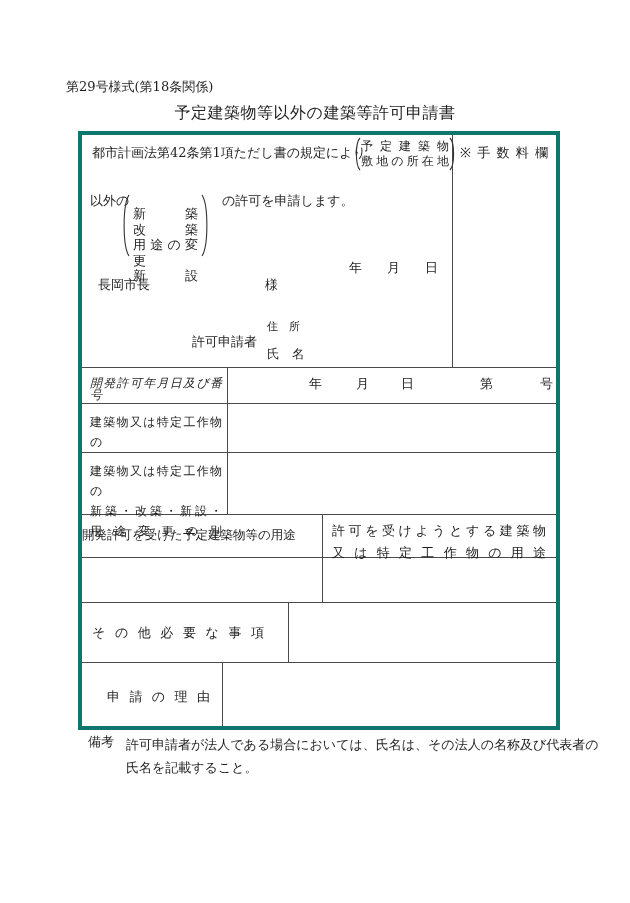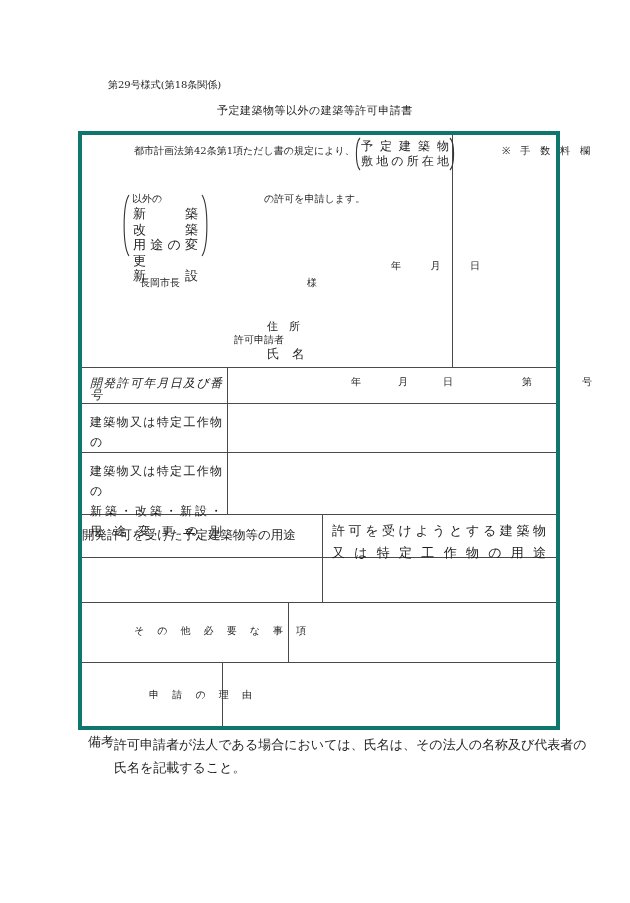--- a/index.html
+++ b/index.html
@@ -11,36 +11,36 @@
     font-family: "DejaVu Serif", "Liberation Serif", serif;
     color: #1e1e1e;
     overflow: hidden;
   }
   .page {
     position: relative;
     width: 630px; height: 903px;
     background: #ffffff;
   }
   .abs { position: absolute; line-height: 1; white-space: nowrap; }
-  .fs13 { font-size: 10px; margin-left: 42px; }
+  .fs13 { font-size: 13px; }
   .fs12 { font-size: 12px; font-style: italic; }
 
   
   .jl {
     text-align: justify;
     text-align-last: justify;
     white-space: normal;
   }
 
   .form-title {
     position: absolute;
     left: 0; top: 103; width: 630px;
     top: 103px;
     text-align: center;
-    font-size: 11px;
+    font-size: 16px;
     letter-spacing: 0.5px;
   }
 
   
   .tbl {
     position: absolute;
     left: 78px; top: 131px;
     width: 474px; height: 591px;
     border: 4px solid #0f766e;
   }
@@ -54,21 +54,21 @@
   }
 
   .bracket-group { display: flex; align-items: center; }
   .bracket-lines { display: flex; flex-direction: column; justify-content: flex-end; }
   .bracket-group svg { display: block; }
 
   .tok-row { display: flex; justify-content: space-between; }
 
   .note-wrap {
     position: absolute; left: 88px; top: 733px;
-    display: flex; font-size: 13px;
+    display: flex; gap: 12px; font-size: 13px;
   }
   .note-lines { display: flex; flex-direction: column; }
   .note-lines div { line-height: 23px; white-space: nowrap; }
 </style>
 </head>
 <body>
 
 <div class="page">
 
   <div class="abs fs13" style="left:66px; top:80px;">第29号様式(第18条関係)</div>

